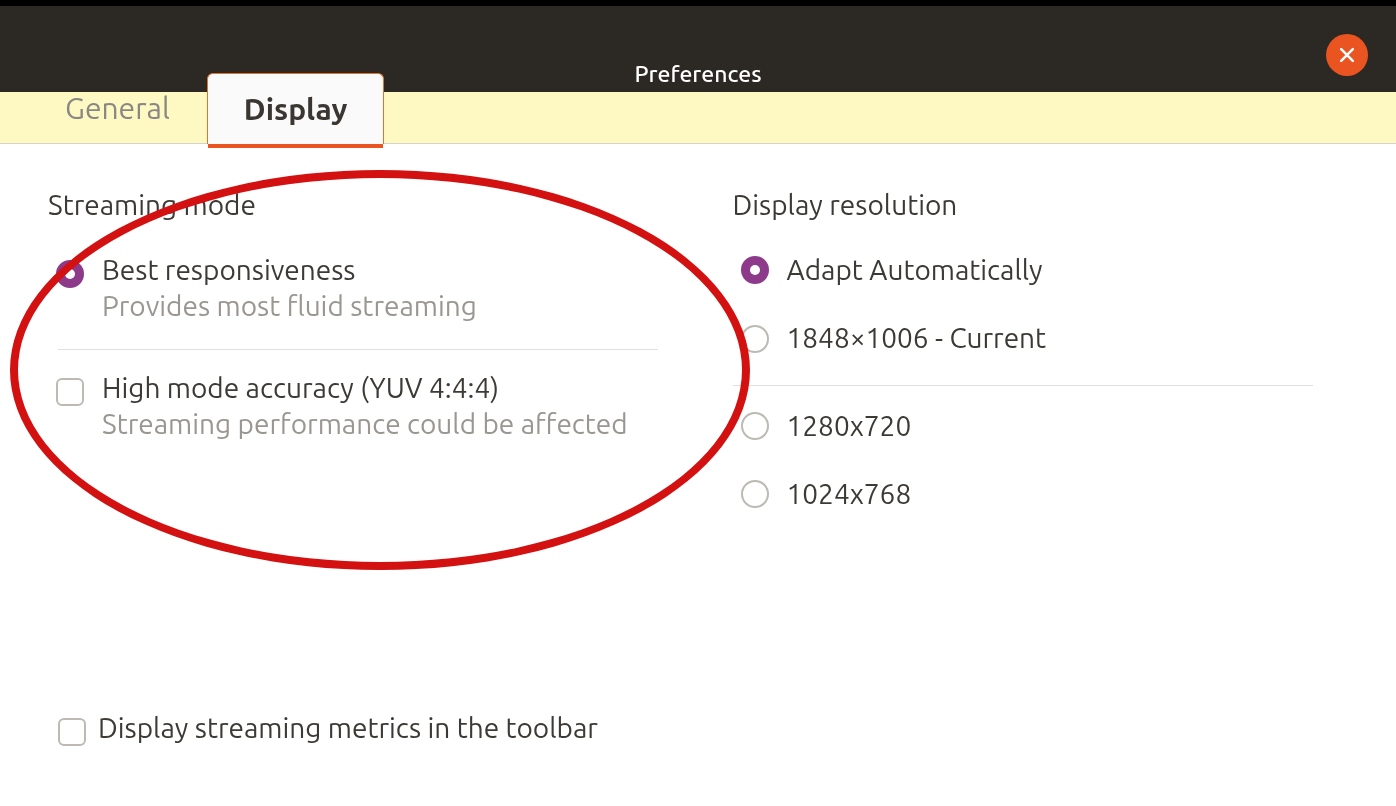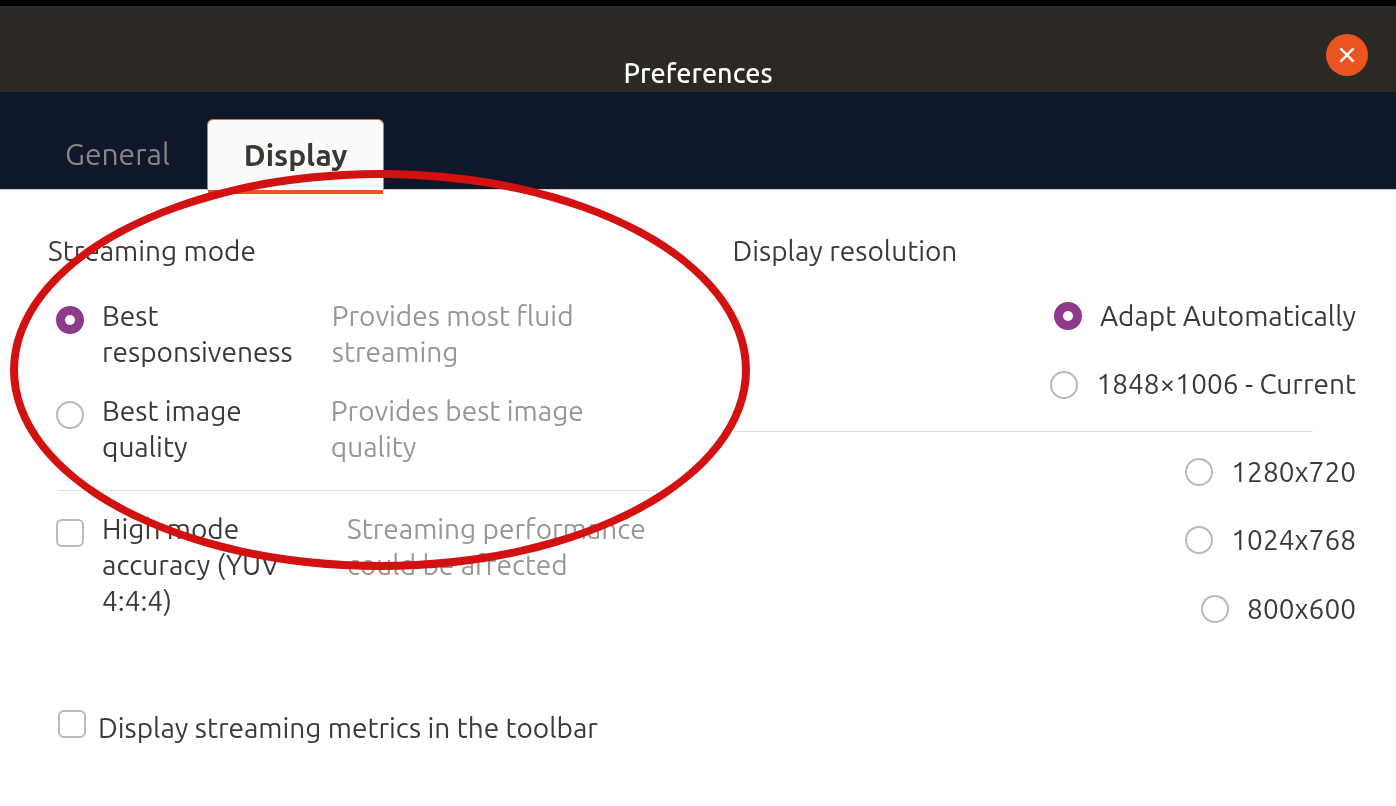--- a/index.html
+++ b/index.html
@@ -19,21 +19,21 @@
       background: #2c2924;
       height: 92px;
       display: flex;
       align-items: center;
       justify-content: center;
       position: relative;
       border-top: 6px solid #000000;
     }
     .header-title {
       color: #ffffff;
-      font-size: 27px;
+      font-size: 23px;
       font-weight: 500;
       margin-top: 48px;
     }
     .close-btn {
       position: absolute;
       right: 28px;
       top: 28px;
       width: 42px;
       height: 42px;
       border-radius: 50%;
@@ -42,22 +42,22 @@
       align-items: center;
       justify-content: center;
       cursor: pointer;
       border: none;
     }
     .close-btn svg {
       width: 20px;
       height: 20px;
     }
     .tabbar {
-      height: 98px;
-      background: #0f172a;
+      height: 52px;
+      background: #fef9c3;
       border-bottom: 1px solid #d6d3ce;
       display: flex;
       align-items: flex-end;
       padding-left: 28px;
     }
     .tab {
       padding: 18px 36px 18px 36px;
       font-size: 30px;
       color: #8a8783;
       cursor: pointer;
@@ -106,21 +106,20 @@
     }
     .option-row {
       display: flex;
       align-items: flex-start;
       padding: 4px 0 18px 8px;
       cursor: pointer;
     }
     .option-row.single-line {
       align-items: center;
       padding-bottom: 28px;
-      justify-content: flex-end;
     }
     .radio {
       width: 28px;
       height: 28px;
       border-radius: 50%;
       border: 2px solid #bdb9b3;
       flex-shrink: 0;
       margin-right: 18px;
       margin-top: 8px;
       position: relative;
@@ -147,21 +146,21 @@
       width: 28px;
       height: 28px;
       border-radius: 6px;
       border: 2px solid #bdb9b3;
       flex-shrink: 0;
       margin-right: 18px;
       margin-top: 8px;
     }
     .option-text {
       display: flex;
-      flex-direction: row;
+      flex-direction: column;
     }
     .option-label {
       font-size: 28px;
       color: #3d3a36;
       line-height: 1.3;
     }
     .option-sub {
       font-size: 28px;
       color: #9a9691;
       line-height: 1.3;
@@ -176,21 +175,21 @@
       height: 1px;
       background: #e2e0dc;
       margin: 0 0 18px 0;
       max-width: 580px;
     }
     .bottom-check {
       position: absolute;
       left: 58px;
       top: 710px;
       display: flex;
-      align-items: flex-start;
+      align-items: flex-end;
       cursor: pointer;
     }
     .bottom-check .checkbox {
       margin-top: 0;
       margin-right: 12px;
     }
     .annotation-ellipse {
       position: absolute;
       border: 8px solid #d31111;
       border-radius: 50%;
@@ -221,27 +220,20 @@
     <div class="section-heading">Streaming mode</div>
 
     <div class="option-row">
       <div class="radio selected"></div>
       <div class="option-text">
         <div class="option-label">Best responsiveness</div>
         <div class="option-sub">Provides most fluid streaming</div>
       </div>
     </div>
 
-    <div class="option-row">
-      <div class="radio"></div>
-      <div class="option-text">
-        <div class="option-label">Best image quality</div>
-        <div class="option-sub">Provides best image quality</div>
-      </div>
-    </div>
 
     <div class="divider"></div>
 
     <div class="option-row">
       <div class="checkbox"></div>
       <div class="option-text">
         <div class="option-label">High mode accuracy (YUV 4:4:4)</div>
         <div class="option-sub">Streaming performance could be affected</div>
       </div>
     </div>
@@ -266,24 +258,20 @@
     <div class="option-row single-line">
       <div class="radio"></div>
       <div class="option-label">1280x720</div>
     </div>
 
     <div class="option-row single-line">
       <div class="radio"></div>
       <div class="option-label">1024x768</div>
     </div>
 
-    <div class="option-row single-line">
-      <div class="radio"></div>
-      <div class="option-label">800x600</div>
-    </div>
   </div>
 </div>
 
 <div class="bottom-check">
   <div class="checkbox"></div>
   <div class="option-label">Display streaming metrics in the toolbar</div>
 </div>
 
 <div class="annotation-ellipse" style="left:10px; top:170px; width:740px; height:400px;"></div>
 

